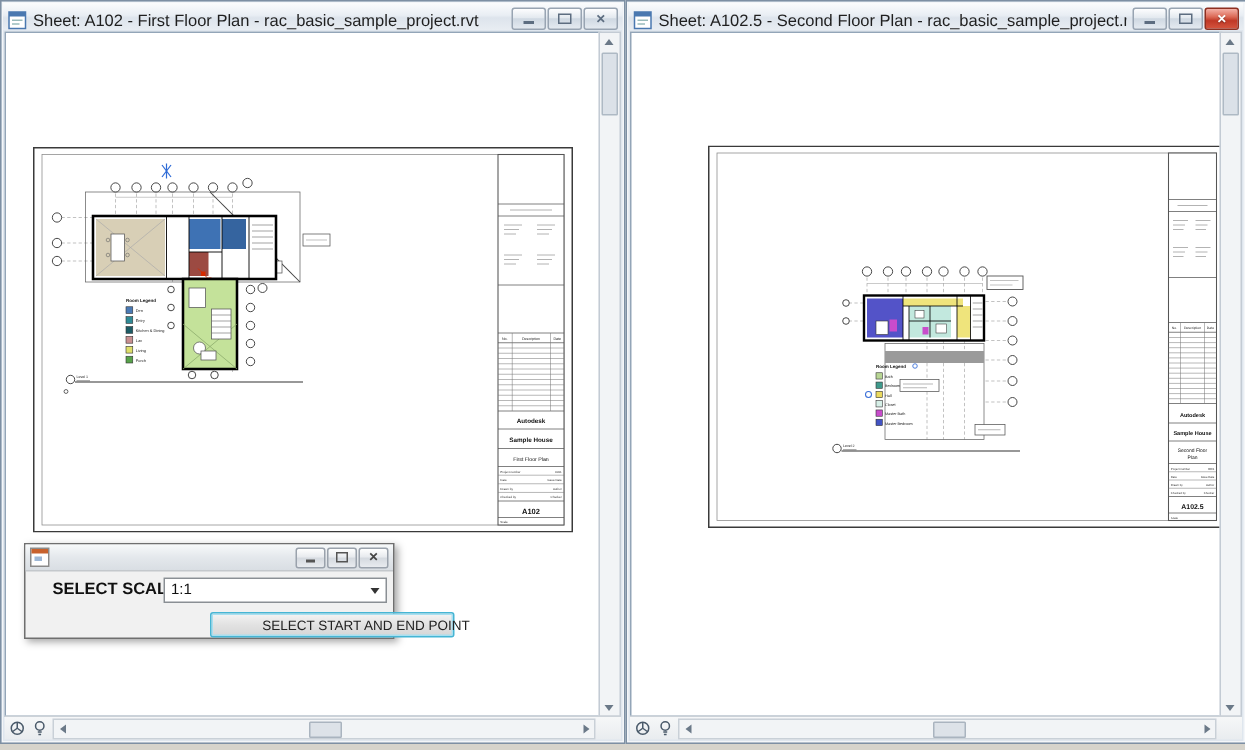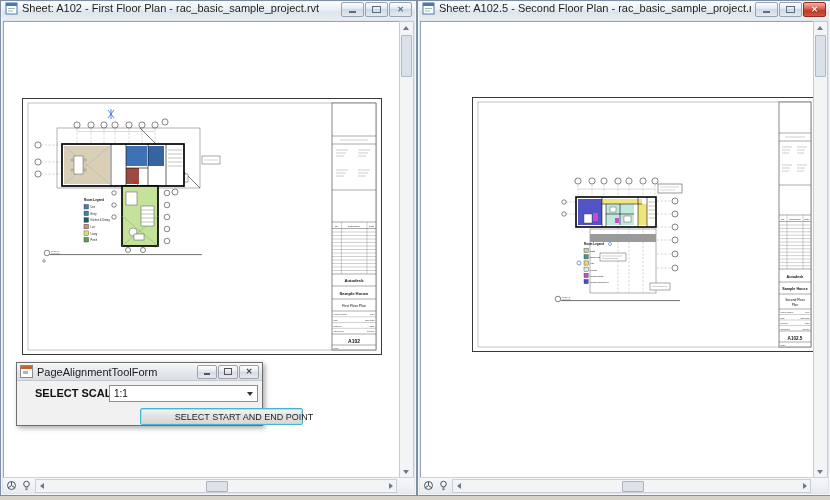--- a/index.html
+++ b/index.html
@@ -4,21 +4,21 @@
 <style>
   html,body{margin:0;padding:0;}
   body{width:830px;height:500px;overflow:hidden;background:#d6d3cb;
        font-family:"Liberation Sans",sans-serif;position:relative;}
   .window{position:absolute;top:0;height:494px;background:#dfe6ee;
           border:1px solid #7d8fa3;box-shadow:inset 0 0 0 1px rgba(255,255,255,.65);}
   #win-left{left:0;width:415px;}
   #win-right{left:417px;width:412px;}
   .titlebar{position:absolute;left:1px;right:1px;top:1px;height:18px;
             background:linear-gradient(#fbfcfd,#e9eef4 45%,#dde4ec 55%,#e8edf2);
-            display:flex;align-items:flex-start;padding:0 3px;gap:4px;}
+            display:flex;align-items:flex-end;padding:0 3px;gap:4px;}
   .titlebar .title{font-size:11px;color:#1f1f1f;white-space:nowrap;overflow:hidden;flex:1;}
   .capbtns{display:flex;gap:1px;margin-left:auto;}
   .cap{width:21px;height:13px;border:1px solid #98a4b2;border-radius:2px;
        background:linear-gradient(#fdfdfe,#e3e9ef 45%,#cfd8e2 50%,#e4eaf0);
        display:flex;align-items:center;justify-content:center;position:relative;}
   .cap .min-g{width:7px;height:2px;background:#5d6d80;margin-top:5px;}
   .cap .max-g{width:7px;height:5px;border:1.5px solid #5d6d80;}
   .cap .cls-g{font-size:8px;line-height:8px;color:#5d6d80;font-weight:bold;}
   .cap.red{background:linear-gradient(#f3b0a6,#dc6a57 40%,#c03826 60%,#d4543e);border-color:#8e2f20;}
   .cap.red .cls-g{color:#fff;text-shadow:0 1px 1px rgba(0,0,0,.4);}
@@ -578,21 +578,20 @@
           <span class="tri-rt"></span>
         </span>
     </div>
     <span class="corner"></span>
   </div>
 </div>
 
 <div id="dialog">
   <div class="dtitle">
     <span class="formicon"></span>
-    <span class="title">PageAlignmentToolForm</span>
     <span class="capbtns">
       <span class="dcap">
           <span class="min-g"></span>
         </span>
       <span class="dcap">
           <span class="max-g"></span>
         </span>
       <span class="dcap">
           <span class="cls-g">✕</span>
         </span>

